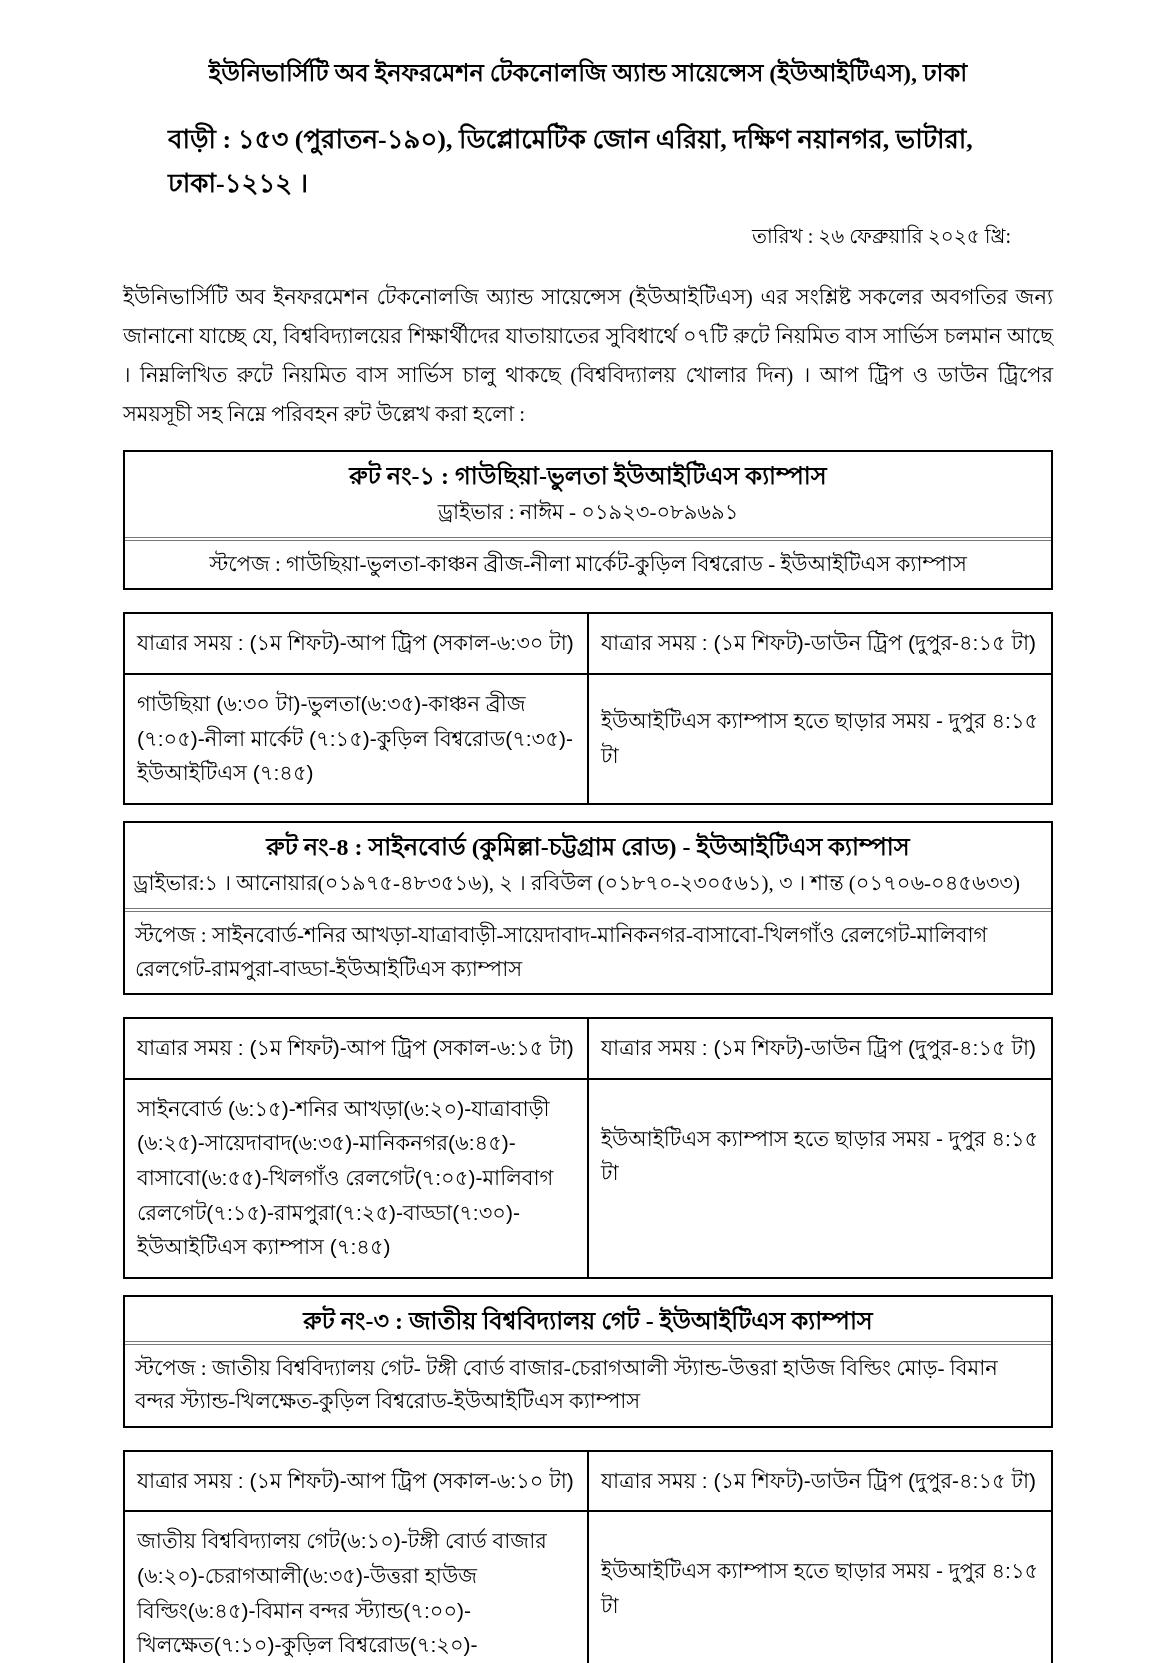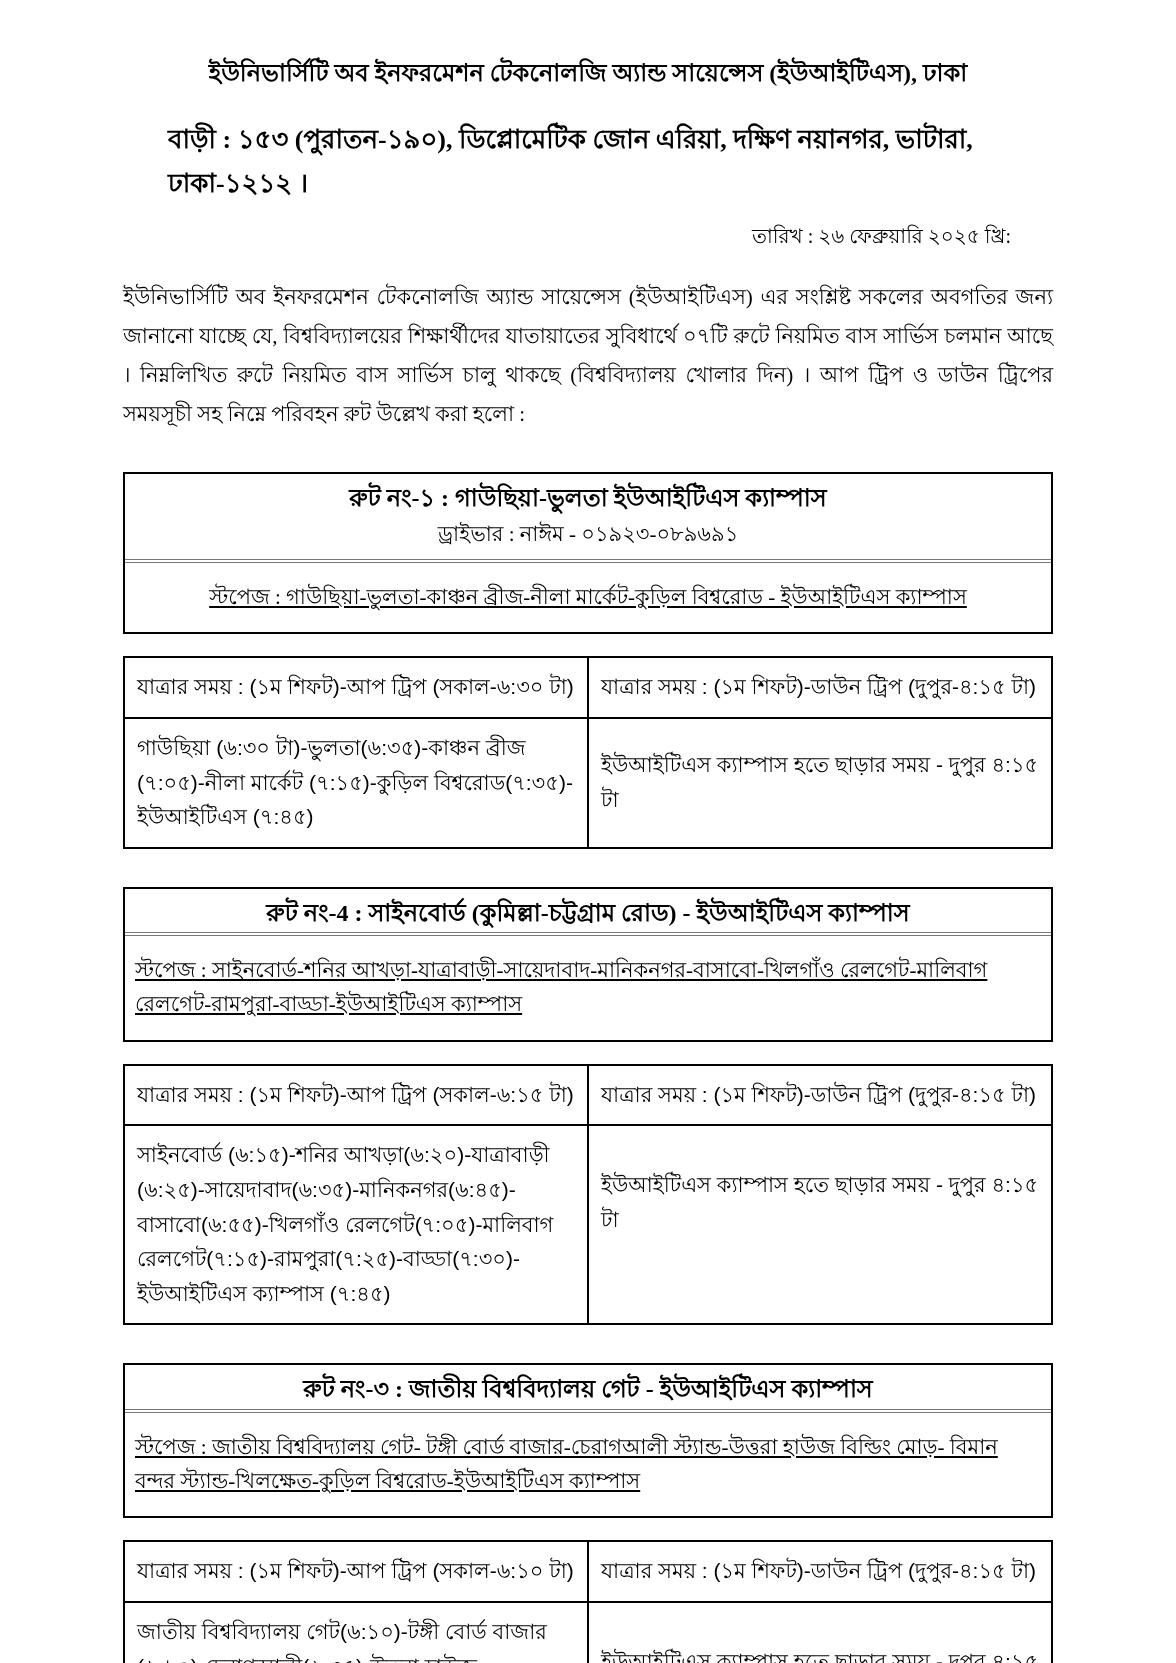--- a/index.html
+++ b/index.html
@@ -12,27 +12,27 @@
   .page { width:1176px; min-height:1663px; padding:58px 123px 40px 123px; background:#fff; }
 
   .org-name   { text-align:center; font-weight:bold; font-size:24px; line-height:1.3; }
   .address    { font-weight:bold; font-size:26px; margin-top:30px; padding-left:45px; }
   .notice-title { text-align:center; font-weight:bold; font-size:31px; margin-top:26px; }
   .date-line  { text-align:right; padding-right:42px; font-size:20px; margin-top:14px; }
 
   .intro { font-size:21px; line-height:1.85; text-align:justify; margin-top:24px; }
 
   .route-head {
-    border:2px solid #000; margin-top:38px; text-align:center;
+    border:2px solid #000; margin-top:16px; text-align:center;
   }
   .route-title  { font-size:24px; font-weight:bold; padding:8px 10px 2px 10px; line-height:1.4; }
   .route-driver { font-size:21px; padding:2px 10px 8px 10px; line-height:1.5; }
   .route-driver.left { text-align:left; padding-left:8px; }
   .route-stoppage {
-    border-top:4px double #777; font-size:21px; padding:18px 10px; line-height:1.6;text-decoration:underline;
+    border-top:4px double #777; font-size:21px; padding:7px 10px; line-height:1.6;
   }
   .route-stoppage.left { text-align:left; }
 
   table.schedule {
     width:100%; border-collapse:collapse; table-layout:fixed; margin-top:22px;
     font-family:"Liberation Sans", sans-serif;
   }
   table.schedule th, table.schedule td {
     border:2px solid #000; font-size:21px; font-weight:normal;
     text-align:left; padding:12px 12px; line-height:1.65; vertical-align:top;
@@ -69,21 +69,22 @@
       <tr>
         <td>গাউছিয়া (৬:৩০ টা)-ভুলতা(৬:৩৫)-কাঞ্চন ব্রীজ (৭:০৫)-নীলা মার্কেট (৭:১৫)-কুড়িল বিশ্বরোড(৭:৩৫)-ইউআইটিএস (৭:৪৫)</td>
         <td class="down-cell mid">ইউআইটিএস ক্যাম্পাস হতে ছাড়ার সময় - দুপুর ৪:১৫ টা</td>
       </tr>
     </tbody>
       </table>
   </section>
 
   <section>
     <div class="route-head">
-      <div class="route-title">রুট নং-4 : সাইনবোর্ড (কুমিল্লা-চট্টগ্রাম রোড) - ইউআইটিএস ক্যাম্পাস</div>
+      <div class="route-title">রুট নং-8 : সাইনবোর্ড (কুমিল্লা-চট্টগ্রাম রোড) - ইউআইটিএস ক্যাম্পাস</div>
+      <div class="route-driver left">ড্রাইভার:১ । আনোয়ার(০১৯৭৫-৪৮৩৫১৬), ২ । রবিউল (০১৮৭০-২৩০৫৬১), ৩ । শান্ত (০১৭০৬-০৪৫৬৩৩)</div>
       <div class="route-stoppage left">স্টপেজ : সাইনবোর্ড-শনির আখড়া-যাত্রাবাড়ী-সায়েদাবাদ-মানিকনগর-বাসাবো-খিলগাঁও রেলগেট-মালিবাগ রেলগেট-রামপুরা-বাড্ডা-ইউআইটিএস ক্যাম্পাস</div>
     </div>
     <table class="schedule">
       <tbody>
           <tr>
         <th>যাত্রার সময় : (১ম শিফট)-আপ ট্রিপ (সকাল-৬:১৫ টা)</th>
         <th>যাত্রার সময় : (১ম শিফট)-ডাউন ট্রিপ (দুপুর-৪:১৫ টা)</th>
       </tr>
       <tr>
         <td>সাইনবোর্ড (৬:১৫)-শনির আখড়া(৬:২০)-যাত্রাবাড়ী (৬:২৫)-সায়েদাবাদ(৬:৩৫)-মানিকনগর(৬:৪৫)-বাসাবো(৬:৫৫)-খিলগাঁও রেলগেট(৭:০৫)-মালিবাগ রেলগেট(৭:১৫)-রামপুরা(৭:২৫)-বাড্ডা(৭:৩০)- ইউআইটিএস ক্যাম্পাস (৭:৪৫)</td>

